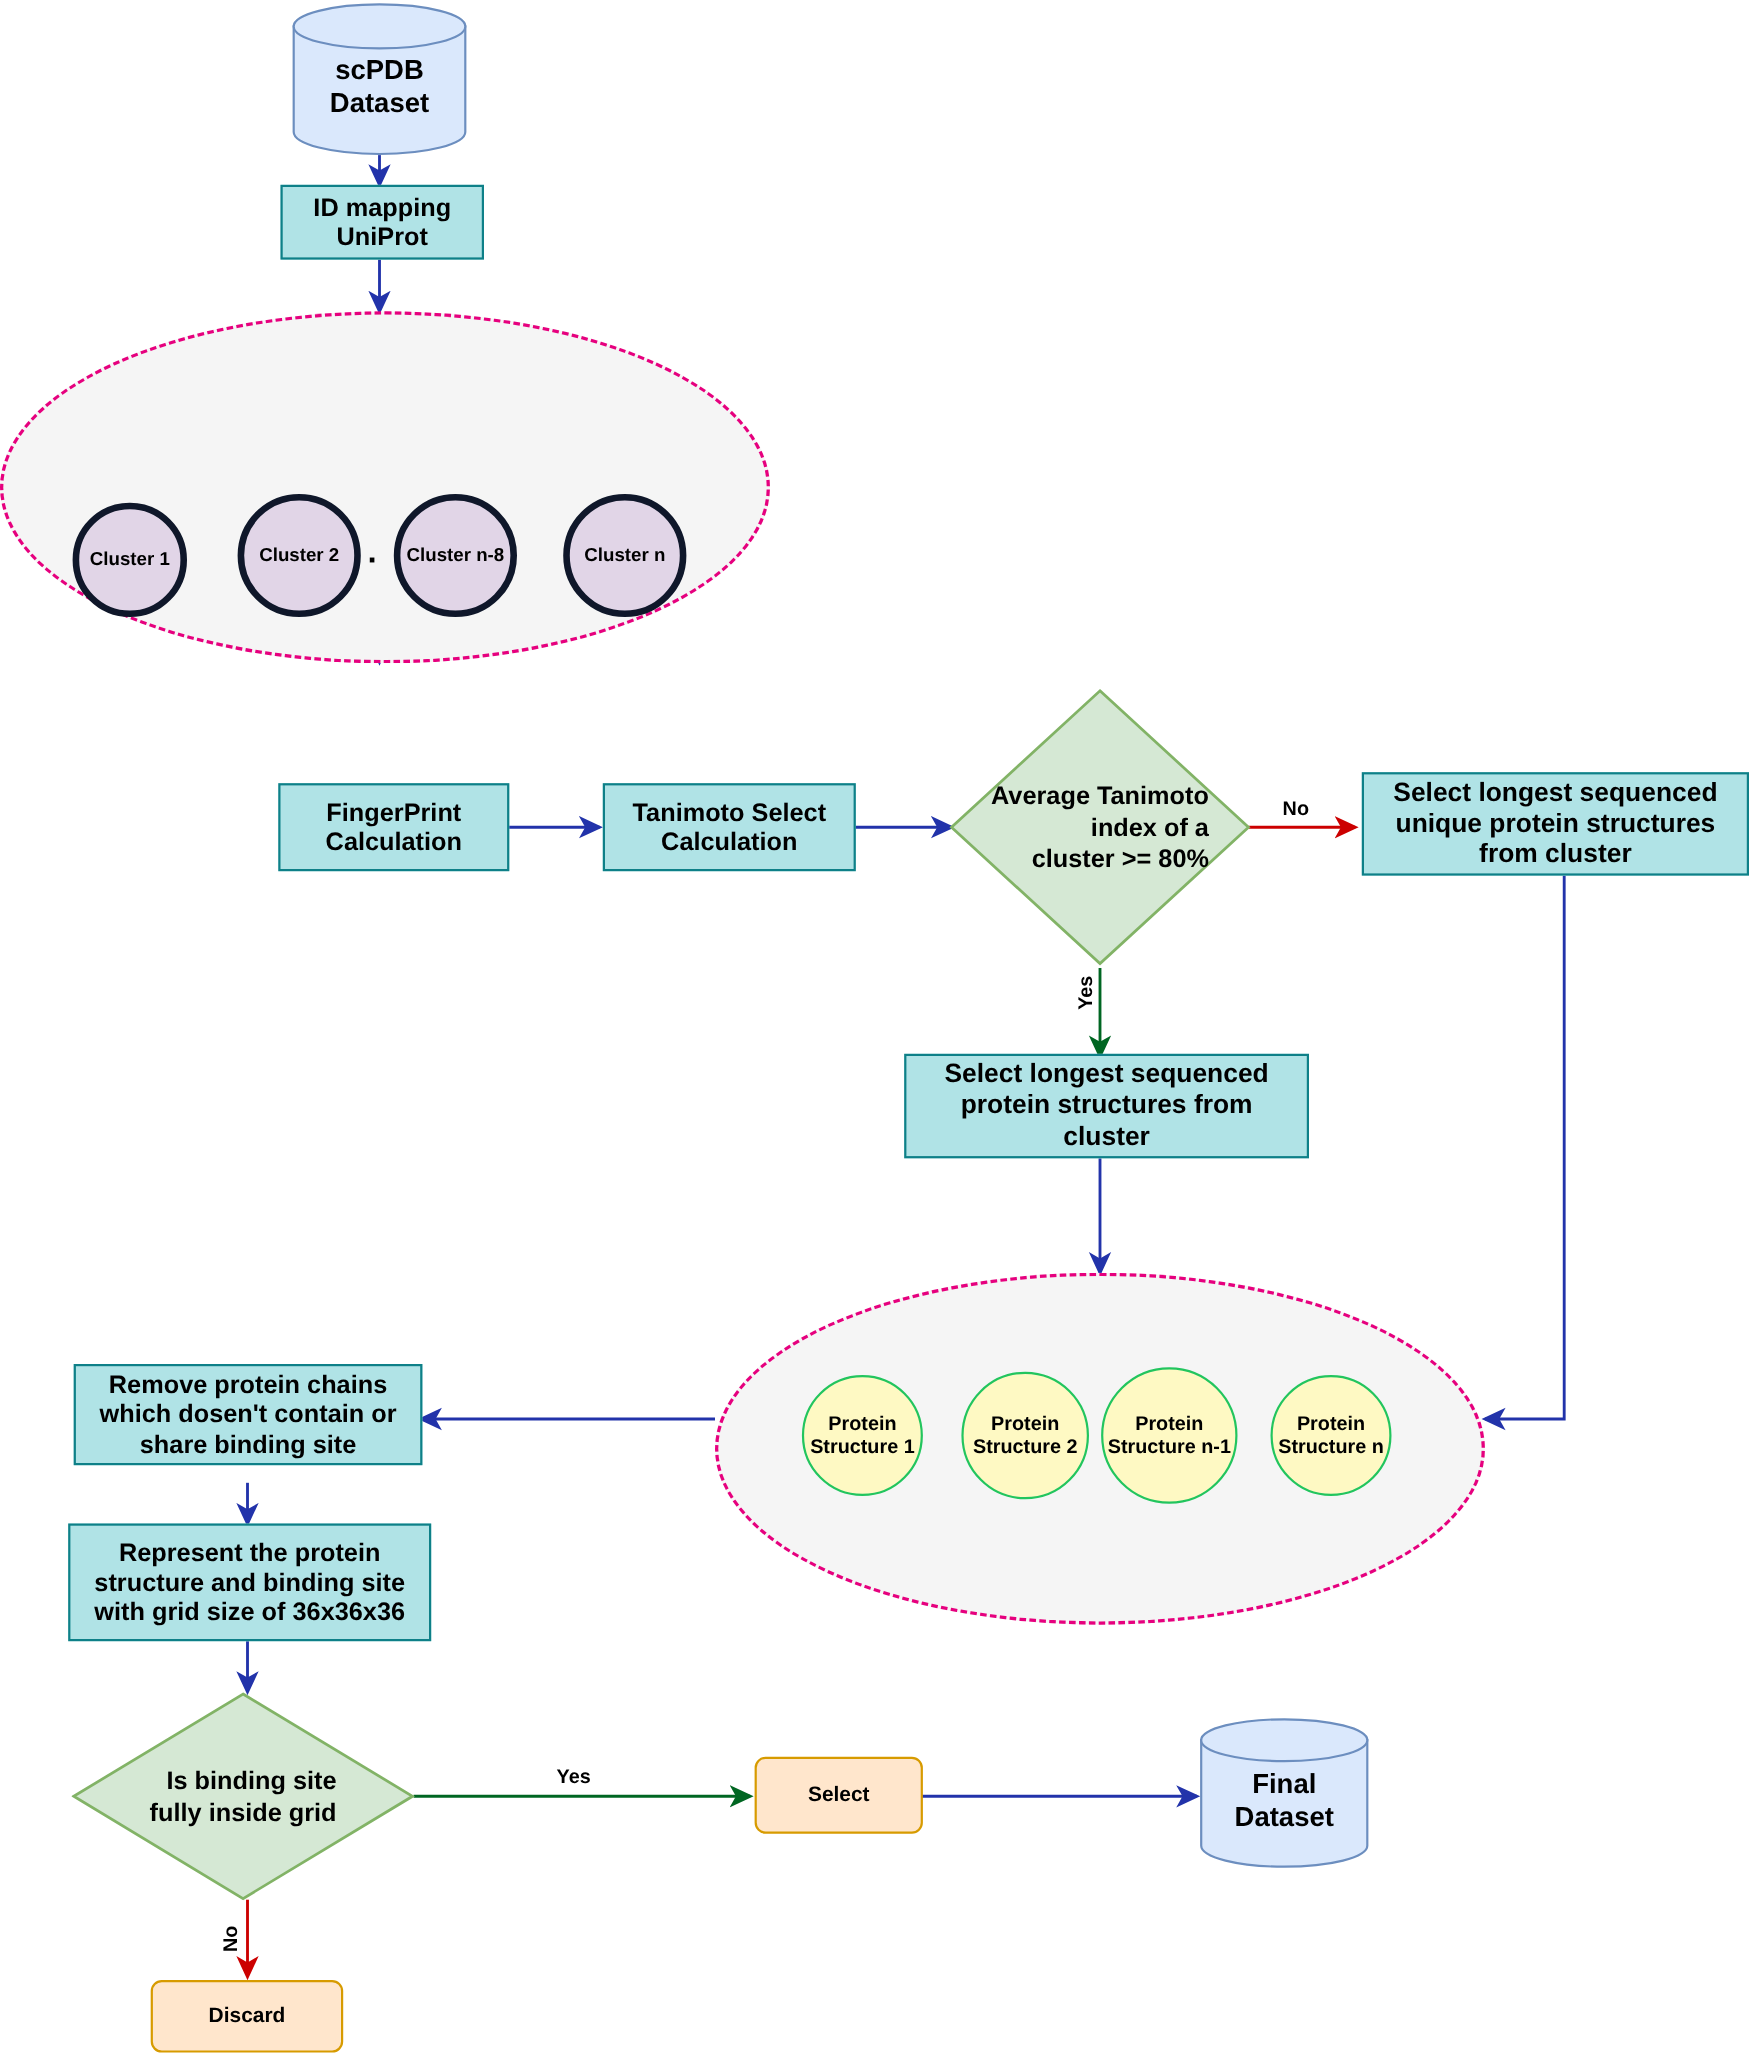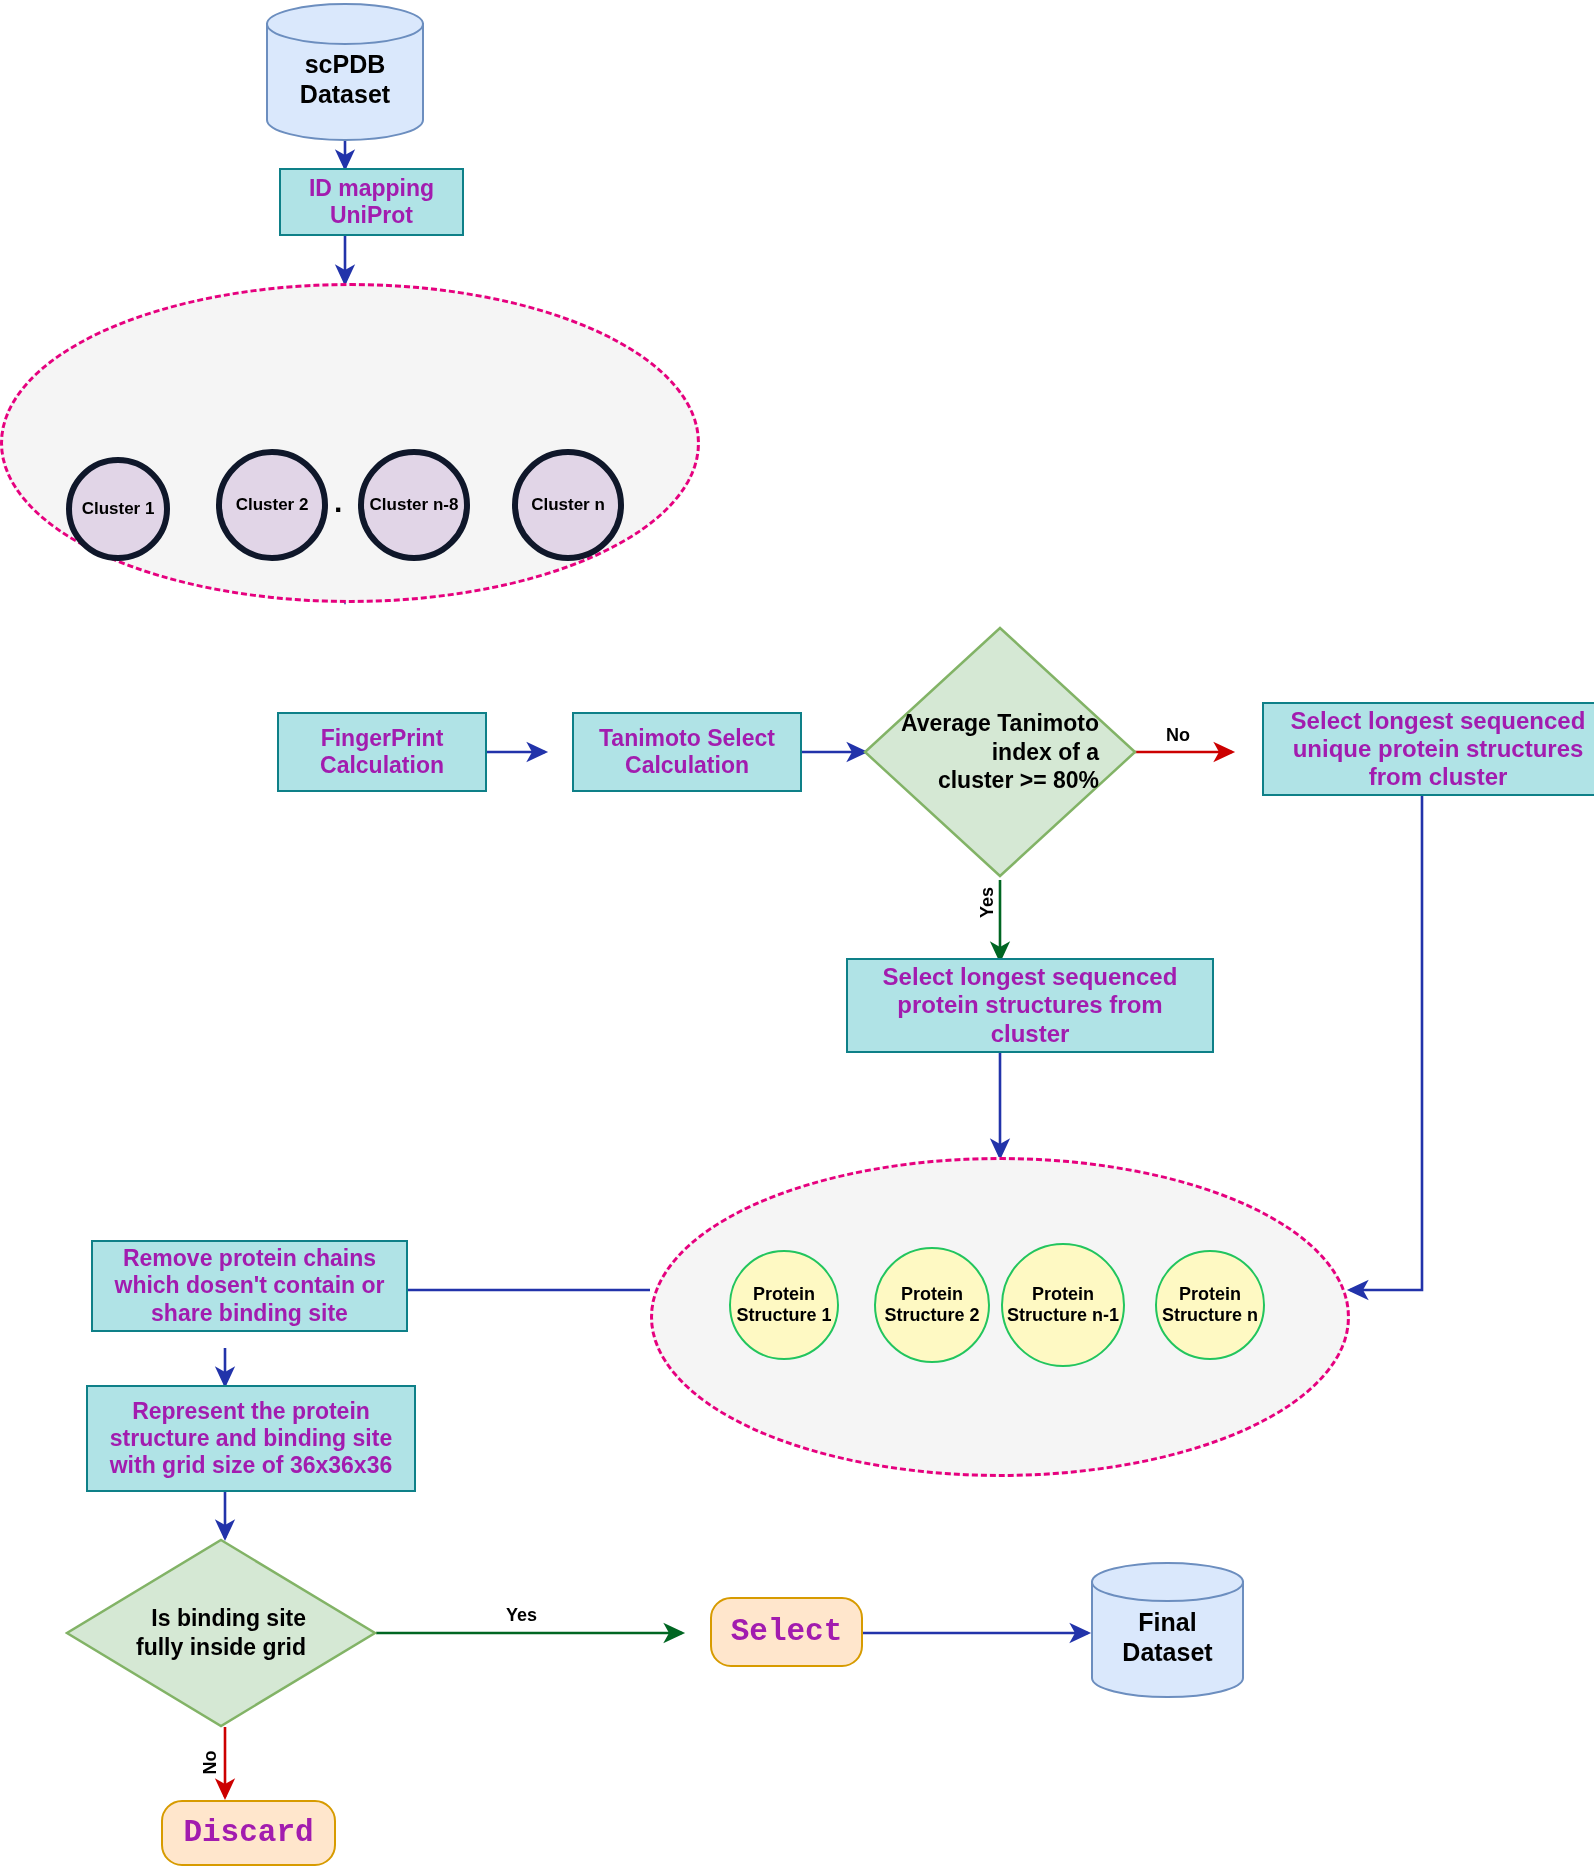--- a/index.html
+++ b/index.html
@@ -27,41 +27,39 @@
     pointer-events: none;
   }
   .node {
     position: absolute;
     box-sizing: border-box;
     display: flex;
     align-items: center;
     justify-content: center;
     text-align: center;
     font-weight: bold;
-    color: #a21caf;
+    color: #000000;
     line-height: 1.18;
     white-space: pre-line;
-    margin-left: 24px;
   }
 
   
   .proc {
     background: #b0e3e6;
     border: 2px solid #0e8088;
     font-size: 23px;
     padding: 4px 8px;
   }
 
   
   .term {
     background: #ffe6cc;
     border: 2px solid #d79b00;
-    border-radius: 21px;
-    font-size: 31px;
-    font-family: Liberation Mono, monospace;
+    border-radius: 10px;
+    font-size: 19px;
   }
 
   
   .diamond-wrap {
     position: absolute;
   }
   .diamond-wrap svg {
     position: absolute;
     left: 0;
     top: 0;

